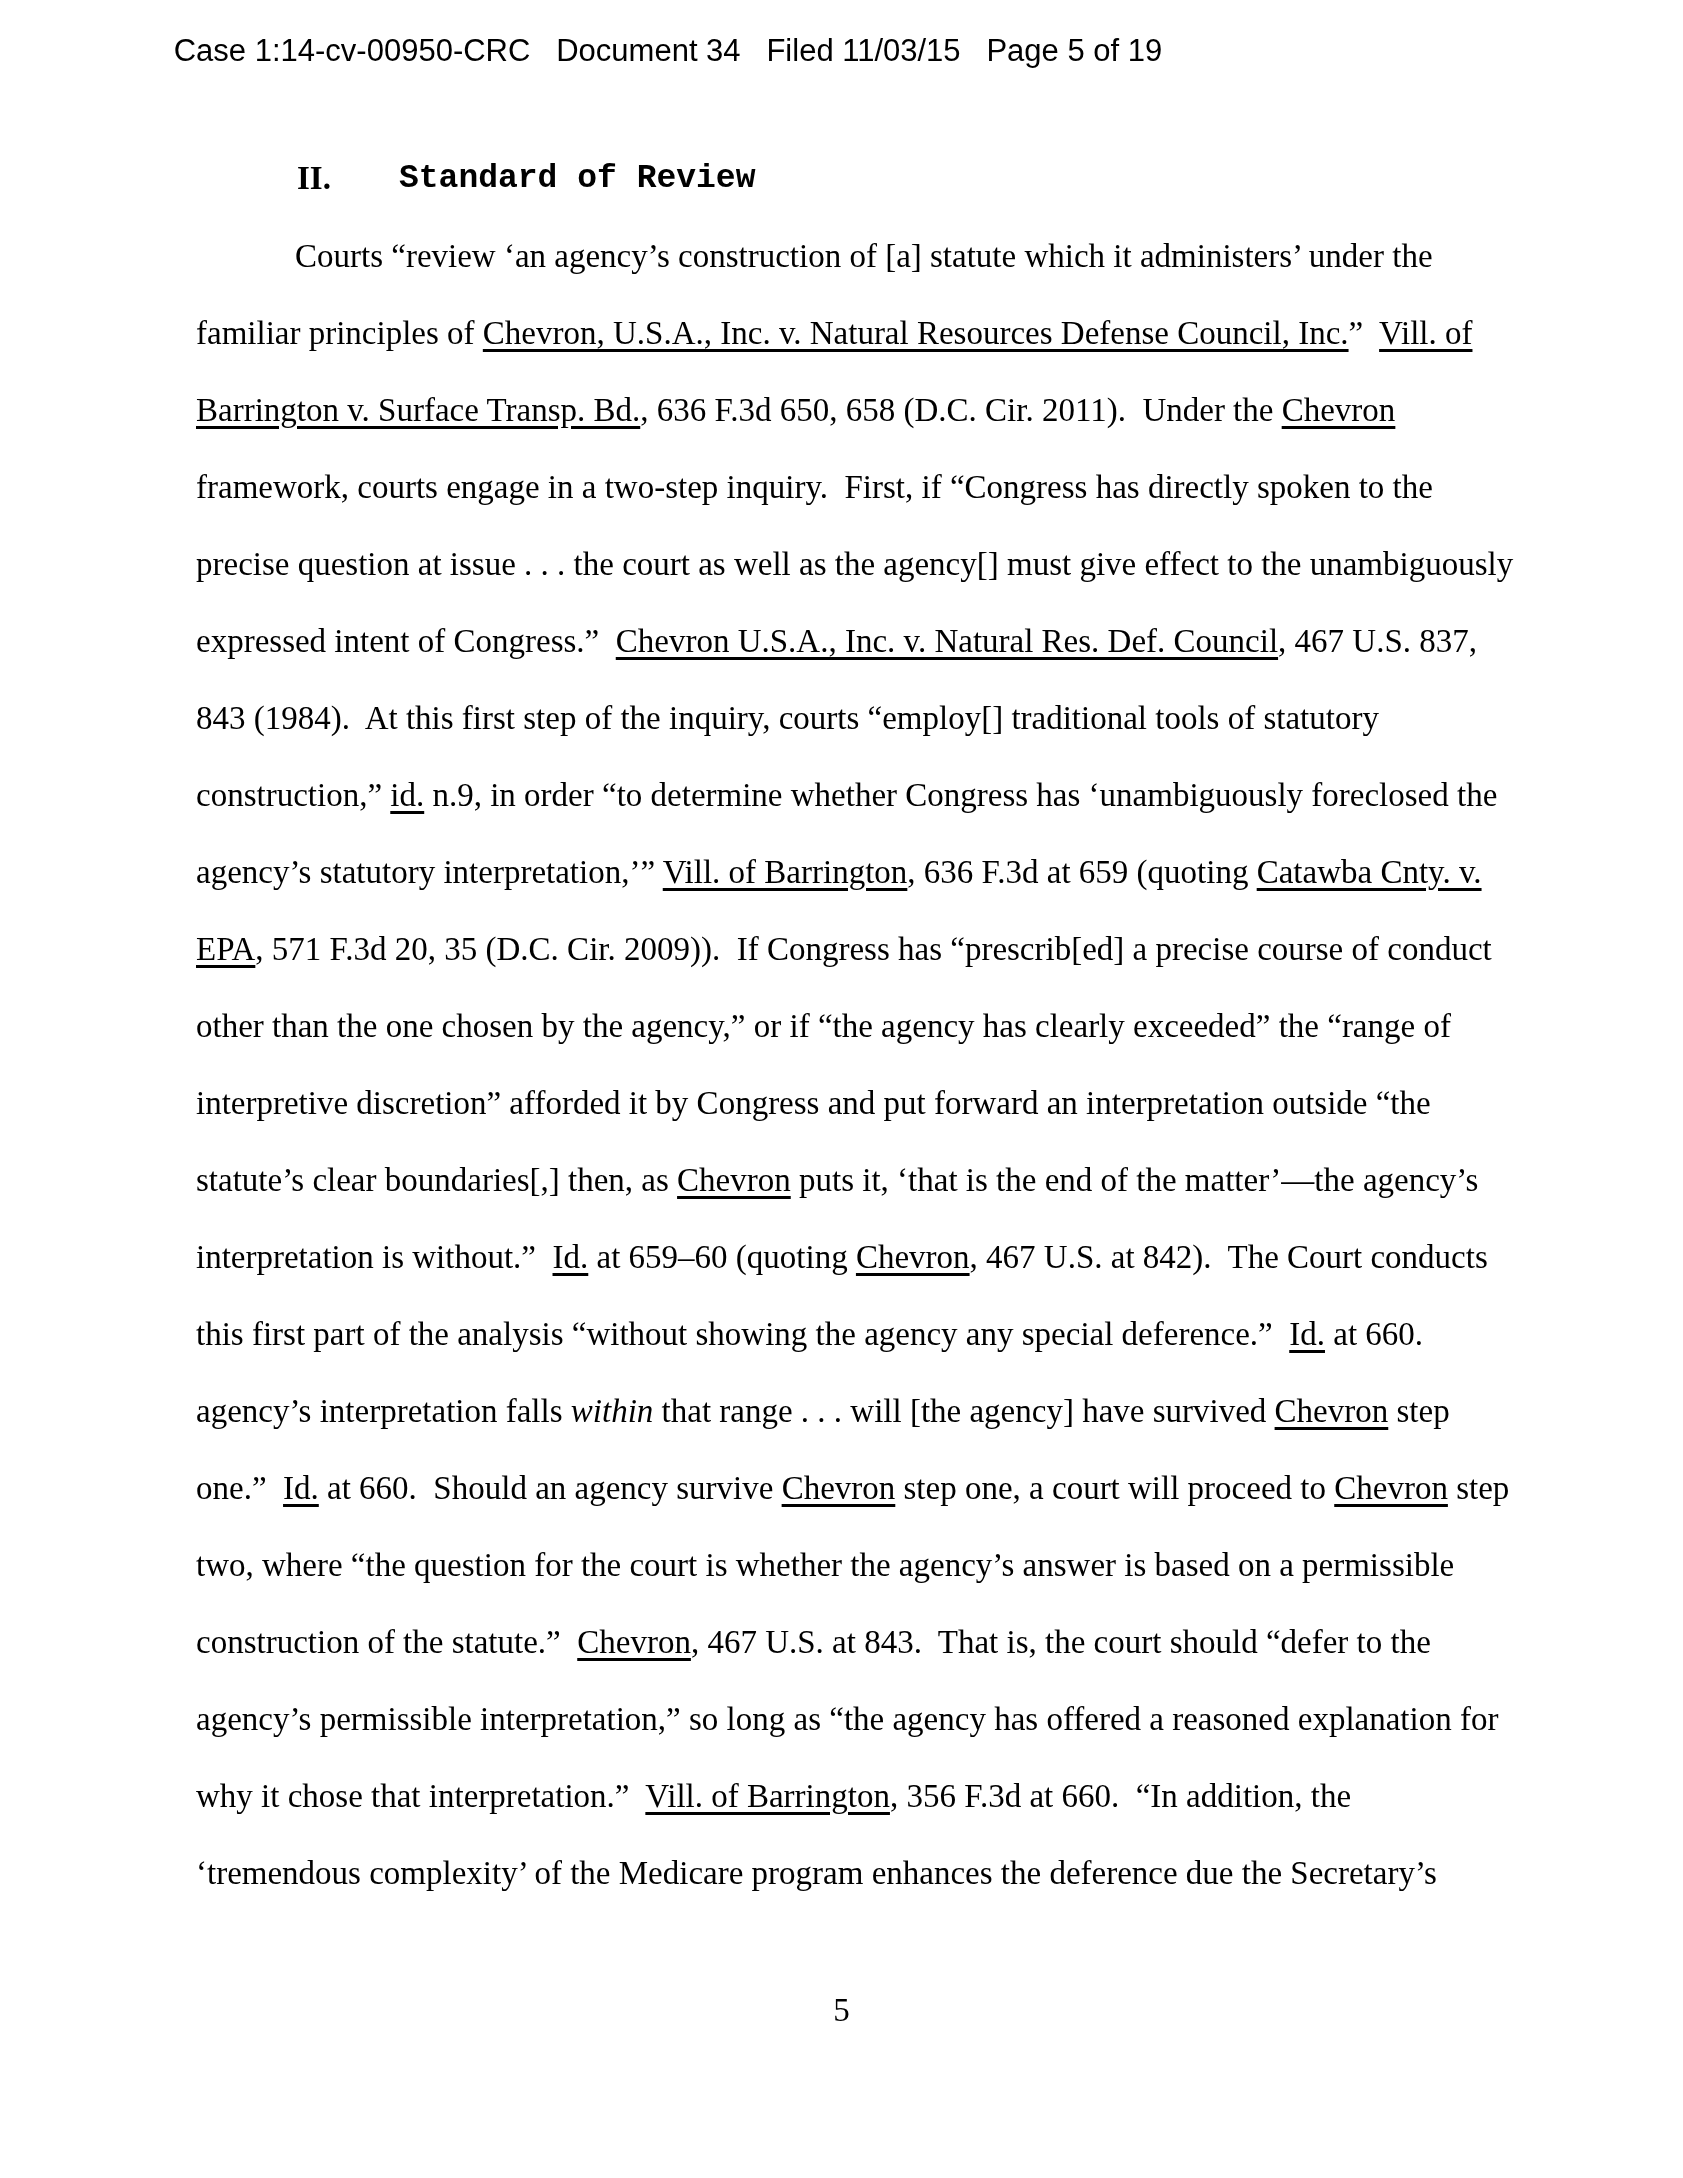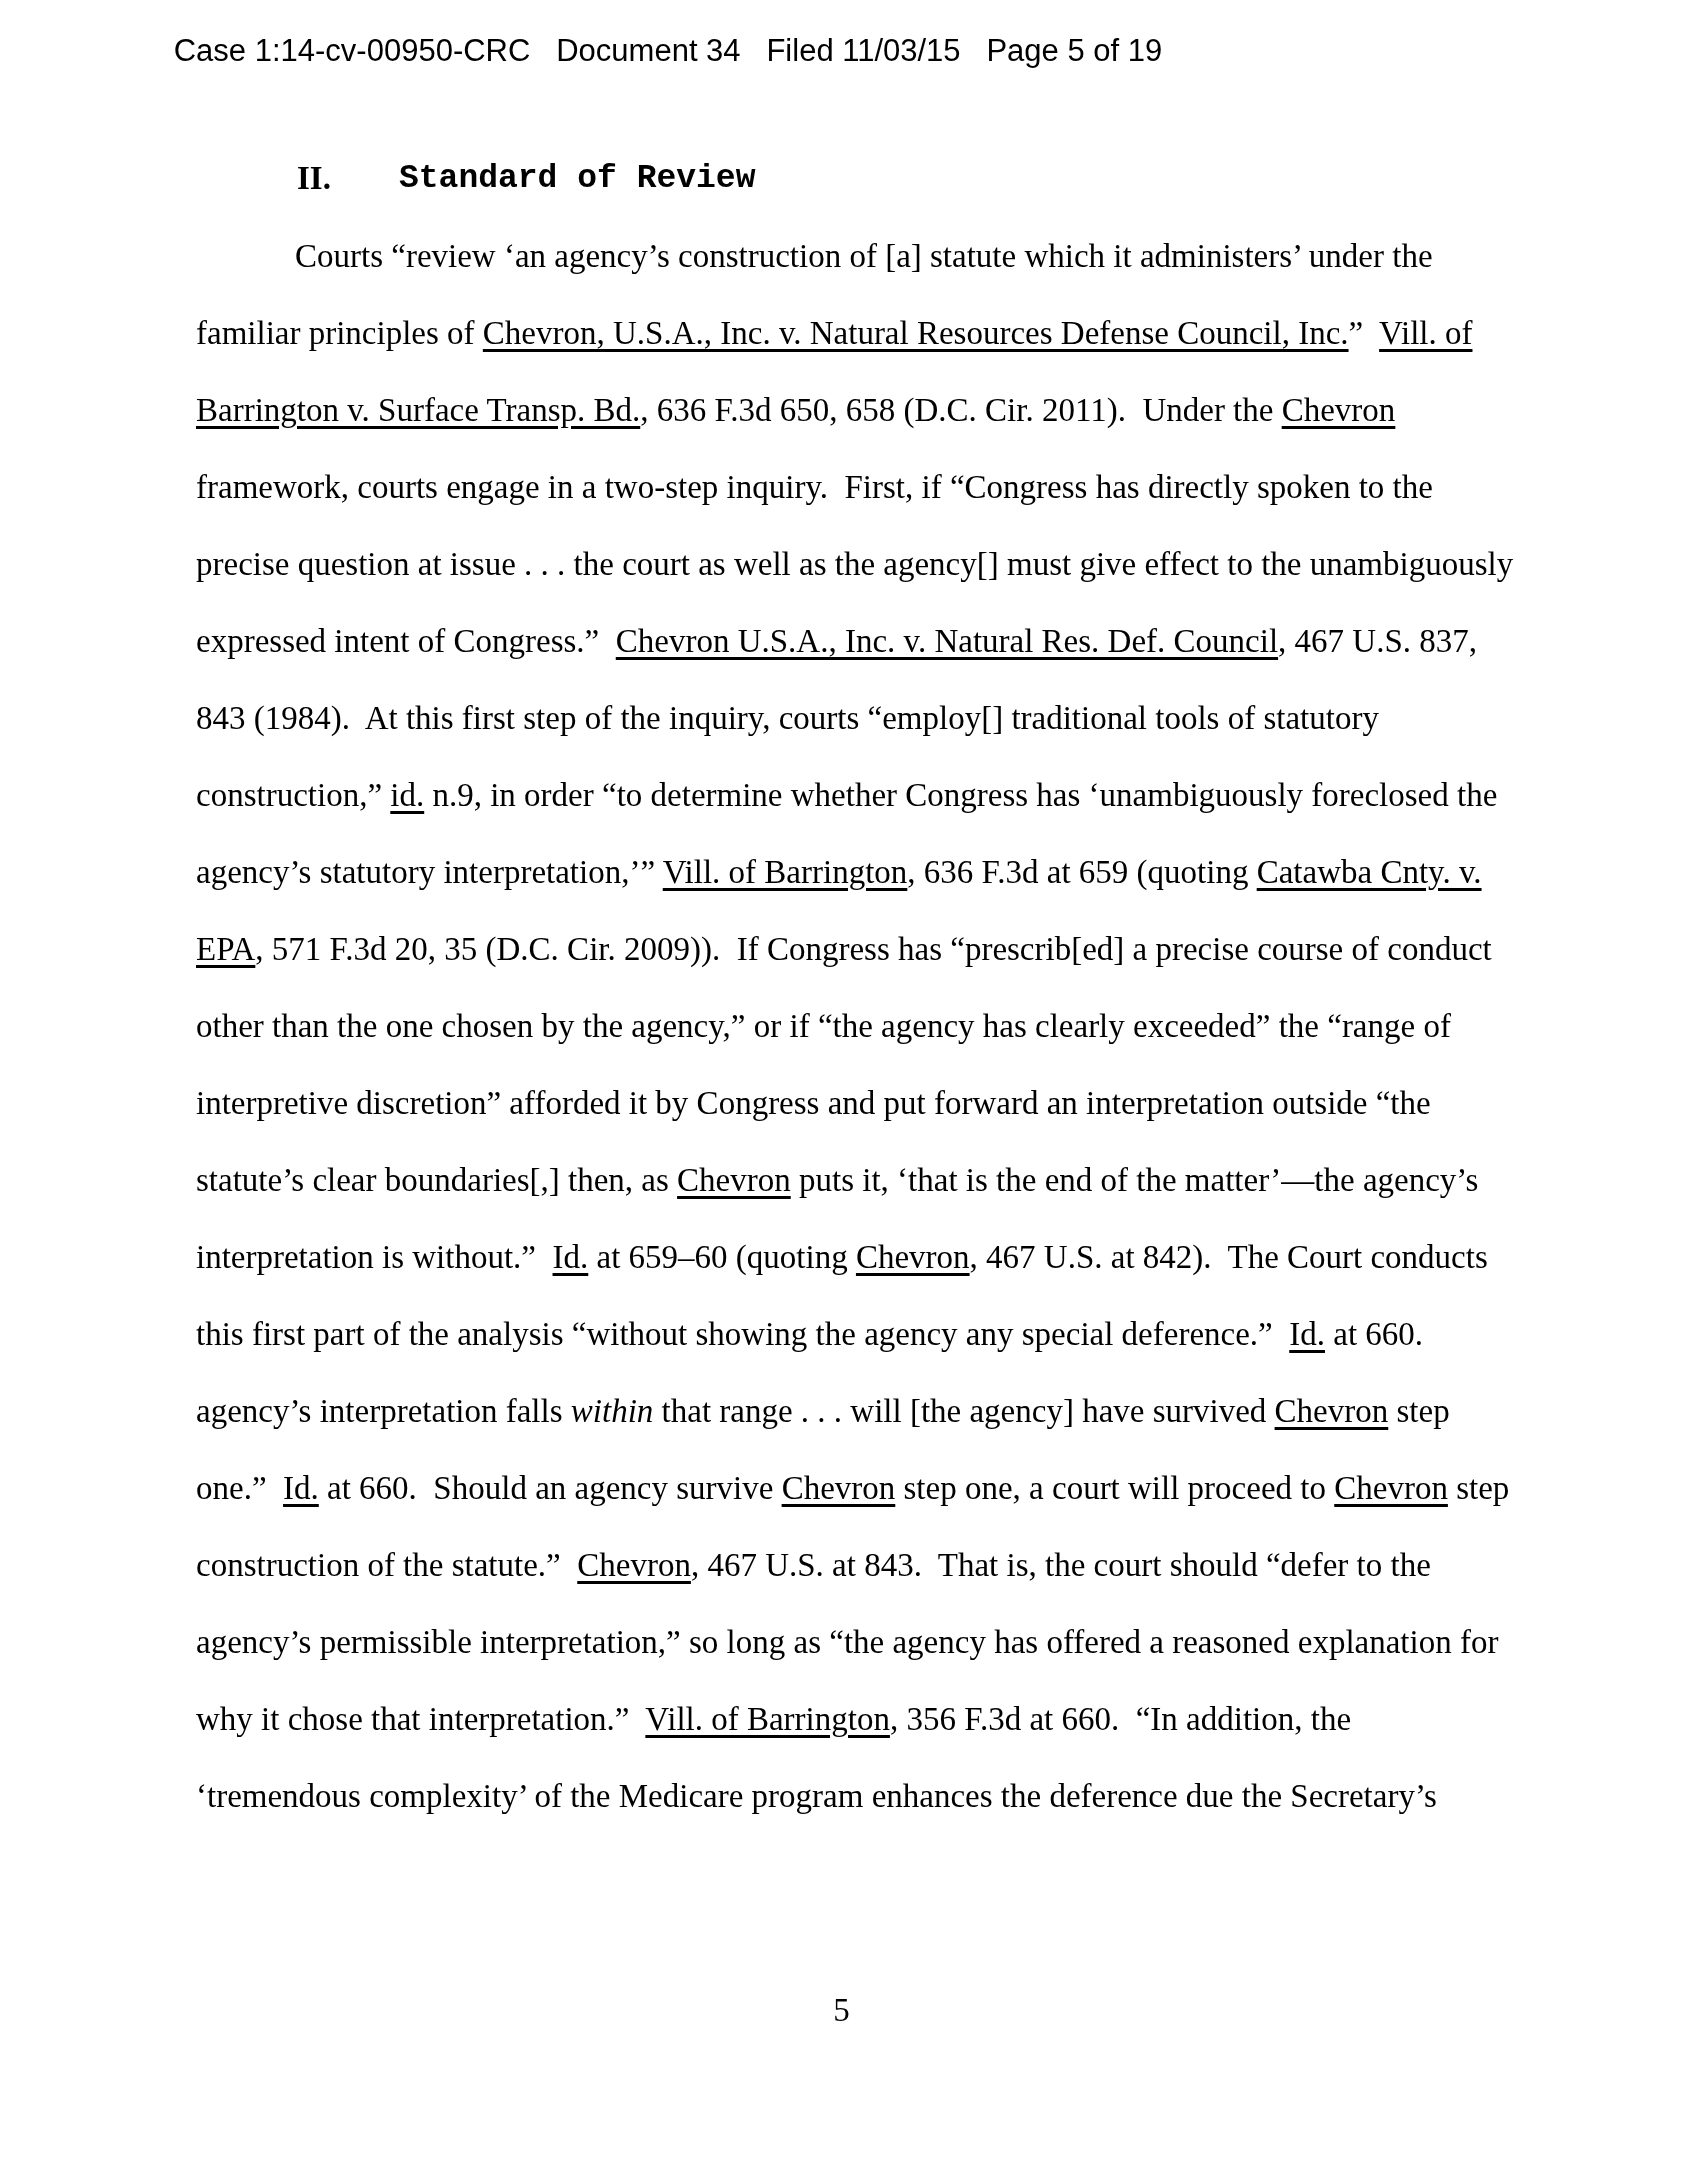--- a/index.html
+++ b/index.html
@@ -99,20 +99,21 @@
       <div class="line"><span>construction,” </span><span class="u">id.</span><span> n.9, in order “to determine whether Congress has ‘unambiguously foreclosed the</span></div>
       <div class="line"><span>agency’s statutory interpretation,’” </span><span class="u">Vill. of Barrington</span><span>, 636 F.3d at 659 (quoting </span><span class="u">Catawba Cnty. v.</span></div>
       <div class="line"><span class="u">EPA</span><span>, 571 F.3d 20, 35 (D.C. Cir. 2009)).  If Congress has “prescrib[ed] a precise course of conduct</span></div>
       <div class="line"><span>other than the one chosen by the agency,” or if “the agency has clearly exceeded” the “range of</span></div>
       <div class="line"><span>interpretive discretion” afforded it by Congress and put forward an interpretation outside “the</span></div>
       <div class="line"><span>statute’s clear boundaries[,] then, as </span><span class="u">Chevron</span><span> puts it, ‘that is the end of the matter’—the agency’s</span></div>
       <div class="line"><span>interpretation is without.”  </span><span class="u">Id.</span><span> at 659–60 (quoting </span><span class="u">Chevron</span><span>, 467 U.S. at 842).  The Court conducts</span></div>
       <div class="line"><span>this first part of the analysis “without showing the agency any special deference.”  </span><span class="u">Id.</span><span> at 660.</span></div>
       <div class="line"><span>agency’s interpretation falls </span><span class="i">within</span><span> that range . . . will [the agency] have survived </span><span class="u">Chevron</span><span> step</span></div>
       <div class="line"><span>one.”  </span><span class="u">Id.</span><span> at 660.  Should an agency survive </span><span class="u">Chevron</span><span> step one, a court will proceed to </span><span class="u">Chevron</span><span> step</span></div>
+      <div class="line"><span>two, where “the question for the court is whether the agency’s answer is based on a permissible</span></div>
       <div class="line"><span>construction of the statute.”  </span><span class="u">Chevron</span><span>, 467 U.S. at 843.  That is, the court should “defer to the</span></div>
       <div class="line"><span>agency’s permissible interpretation,” so long as “the agency has offered a reasoned explanation for</span></div>
       <div class="line"><span>why it chose that interpretation.”  </span><span class="u">Vill. of Barrington</span><span>, 356 F.3d at 660.  “In addition, the</span></div>
       <div class="line"><span>‘tremendous complexity’ of the Medicare program enhances the deference due the Secretary’s</span></div>
     </div>
 
   <div class="page-number">5</div>
 
 </div>
 

